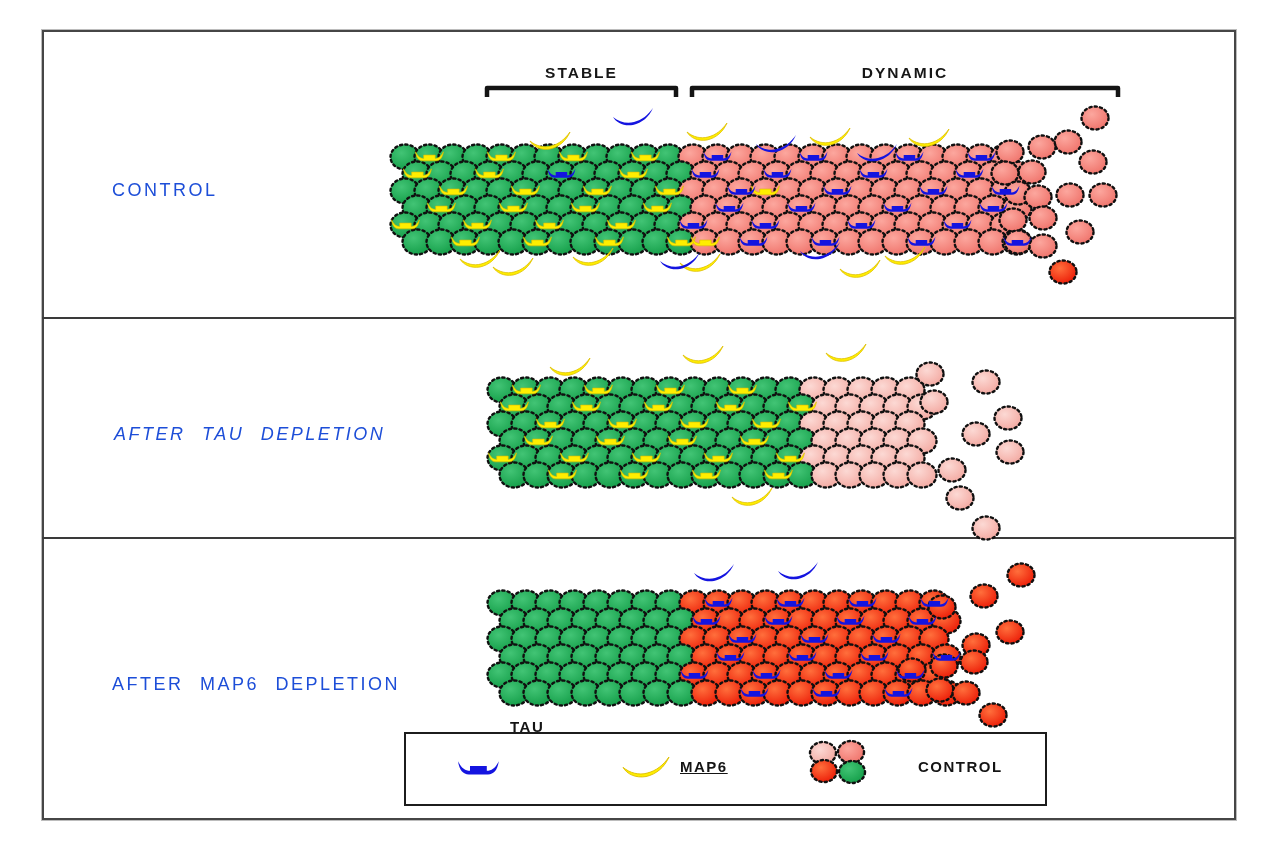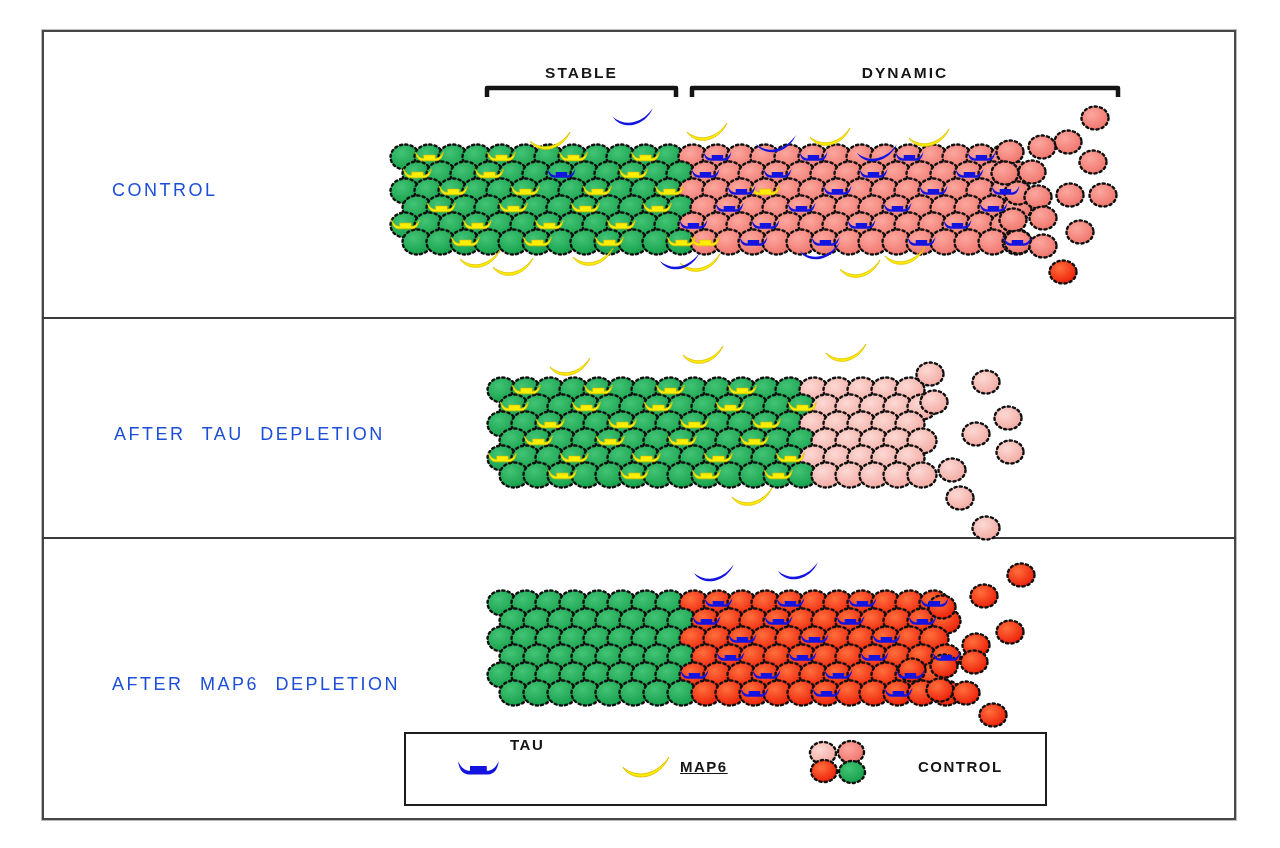--- a/index.html
+++ b/index.html
@@ -12,25 +12,25 @@
   #diagram{position:absolute;left:0;top:0;pointer-events:none;}
 </style>
 </head>
 <body>
 
 <div class="figure-box" id="figure-box" style="left: 42px; top: 30px; width: 1190px; height: 786px;"></div>
 <div class="divider" id="divider-1" style="left: 42px; top: 317px; width: 1194px;"></div>
 <div class="divider" id="divider-2" style="left: 42px; top: 537px; width: 1194px;"></div>
 
 <div class="panel-label" id="label-0" style="left: 112px; top: 180px;">CONTROL</div>
-<div class="panel-label" id="label-1" style="left: 114px; top: 424px;">AFTER TAU DEPLETION</div>
+<div class="panel-label" id="label-1" style="left: 114px; top: 424px; font-style: italic;">AFTER TAU DEPLETION</div>
 <div class="panel-label" id="label-2" style="left: 112px; top: 646px; margin-top: 28px;">AFTER MAP6 DEPLETION</div>
 
 <div class="legend-box" id="legend-box" style="left: 404px; top: 732px; width: 639px; height: 70px;"></div>
-<span class="legend-label" id="legend-label-tau" style="left: 510px; top: 736px; text-align: right;">TAU</span>
+<span class="legend-label" id="legend-label-tau" style="left: 510px; top: 718px; text-align: right;">TAU</span>
 <span class="legend-label" id="legend-label-map6" style="left: 680px; top: 758px; text-decoration: underline;">MAP6</span>
 <span class="legend-label" id="legend-label-tubulin" style="left: 918px; top: 758px;">CONTROL</span>
 
 <svg id="diagram" width="1280" height="848" viewBox="0 0 1280 848">
   <defs id="diagram-defs">
       <radialGradient id="grad-green" cx="38%" cy="34%" r="78%">
         <stop offset="0%" stop-color="#42c475"></stop>
         <stop offset="100%" stop-color="#0f9a44"></stop>
       </radialGradient>
       <radialGradient id="grad-salmon" cx="38%" cy="34%" r="78%">

